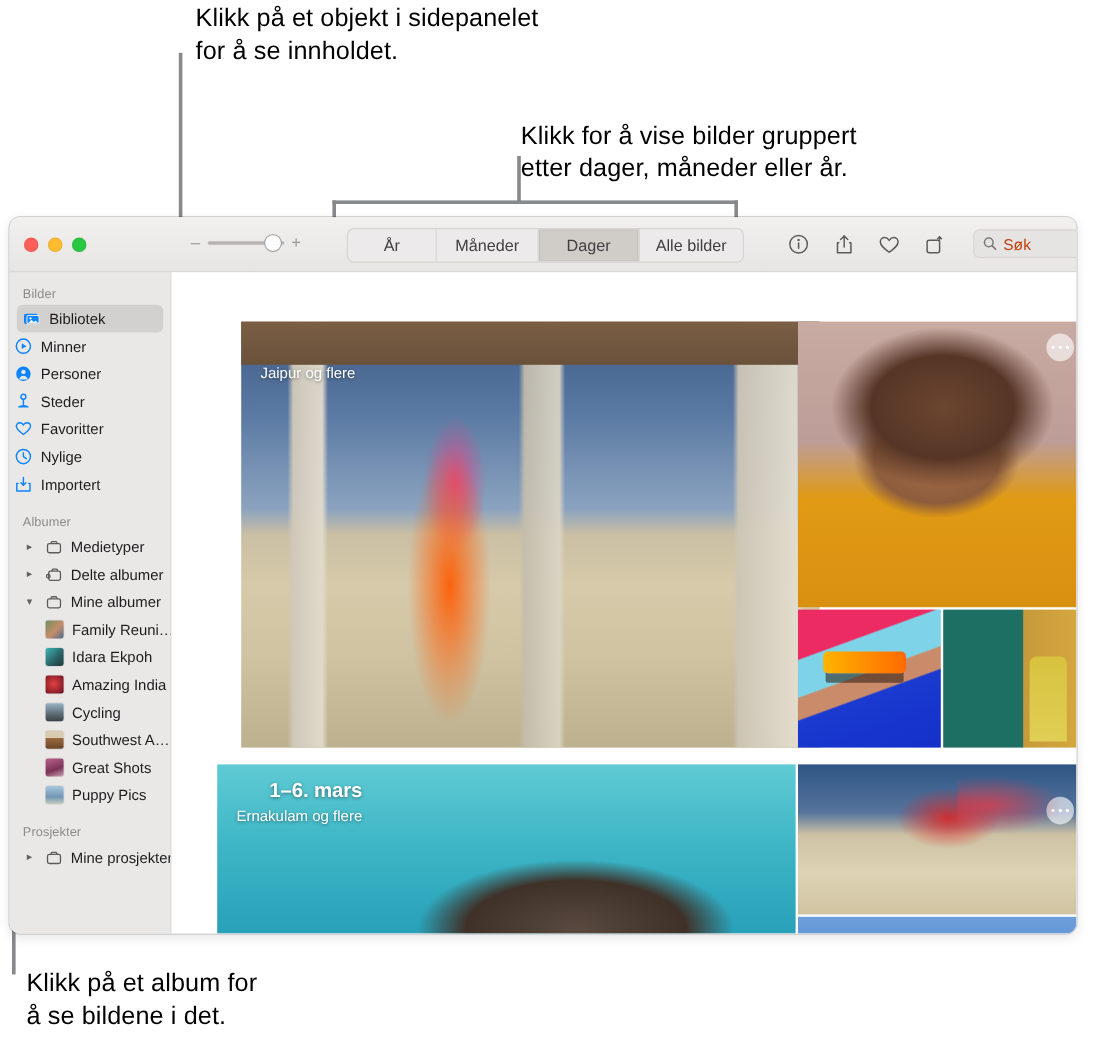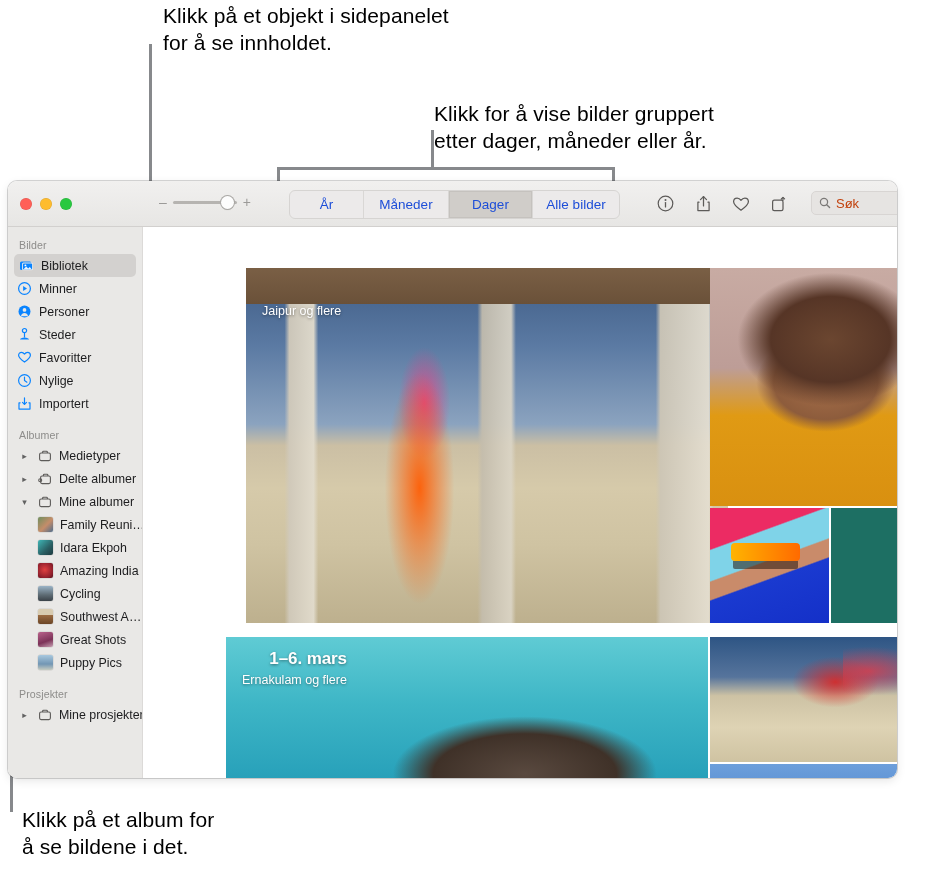--- a/index.html
+++ b/index.html
@@ -46,49 +46,49 @@
   #zoomslider{position:absolute;left:151px;top:14px;display:flex;align-items:center;gap:6px;}
   #zoomslider .minus,#zoomslider .plus{color:#9b9a98;font-size:14px;line-height:14px;}
   #ztrack{width:64px;height:3px;border-radius:2px;background:#b6b4b1;position:relative;}
   #zknob{position:absolute;left:48px;top:-5px;width:13px;height:13px;border-radius:50%;background:#fdfdfd;box-shadow:0 0 0 1px #a9a7a4,0 1px 1px rgba(0,0,0,.18);}
 
   
   #segmented{position:absolute;left:281px;top:9px;height:27px;display:flex;
      background:#eceaea;border:1px solid #d6d4d2;border-radius:6px;overflow:hidden;}
   .seg{
     display:flex;align-items:center;justify-content:center;
-    font-size:13.5px;color:#1d4ed8;padding:0 2px;height:100%;
+    font-size:13.5px;color:#404040;padding:0 2px;height:100%;
     border-right:1px solid #d9d7d5;box-sizing:border-box;
   }
   .seg:last-child{border-right:none;}
   .seg.w1{width:74px;}
   .seg.w2{width:85px;}
   .seg.w3{width:84px;}
   .seg.w4{width:86px;}
   .seg.active{background:#d0cdc9;box-shadow:inset 0 0 0 1px rgba(0,0,0,.05);text-align:right;}
 
   
   #tbicons{position:absolute;left:643px;top:9px;display:flex;gap:10px;align-items:center;}
   .tbtn{width:28px;height:27px;display:flex;align-items:center;justify-content:center;}
   .tbtn svg{display:block;}
 
   
   #search{position:absolute;left:803px;top:10px;width:114px;height:24px;
     background:#e6e4e2;border:1px solid #d8d5d3;border-radius:5px;display:flex;align-items:center;padding:0 7px;box-sizing:border-box;gap:5px;}
   #search .ph{font-size:13px;color:#c2410c;}
 
   
-  #wbody{flex:1 1 auto;display:flex;min-height:0;gap:45px;}
+  #wbody{flex:1 1 auto;display:flex;min-height:0;}
   #sidebar{
     width:135px;flex:0 0 135px;background:#e9e8e6;
     border-right:1px solid #dcdad8;padding-top:6px;box-sizing:border-box;
     font-size:12.4px;color:#1d1d1f;overflow:hidden;
   }
   .sec-head{font-size:10.6px;color:#8d8c8a;padding:6px 0 3px 11px;font-weight:400;letter-spacing:.1px;}
-  .srow{display:flex;align-items:center;height:23px;padding-left:9px;box-sizing:border-box;gap:7px;position:relative;white-space:nowrap;}
+  .srow{display:flex;align-items:center;height:23px;padding-left:4px;box-sizing:border-box;gap:7px;position:relative;white-space:nowrap;}
   .srow .lbl{font-size:12.4px;color:#1d1d1f;}
   .srow.selected{background:#d3d1cf;margin:0 6px;border-radius:5px;padding-left:5px;}
   .srow .ico{width:15px;height:15px;flex:0 0 15px;display:flex;align-items:center;justify-content:center;}
   .srow .ico svg{display:block;}
   .disc{width:11px;flex:0 0 11px;display:flex;align-items:center;justify-content:center;color:#616161;font-size:9px;}
   .thumb{width:15px;height:15px;flex:0 0 15px;border-radius:2px;background-size:cover;box-shadow:0 0 0 .5px rgba(0,0,0,.12);}
   .indent{padding-left:30px;}
   .indent2{padding-left:11px;}
 
   

